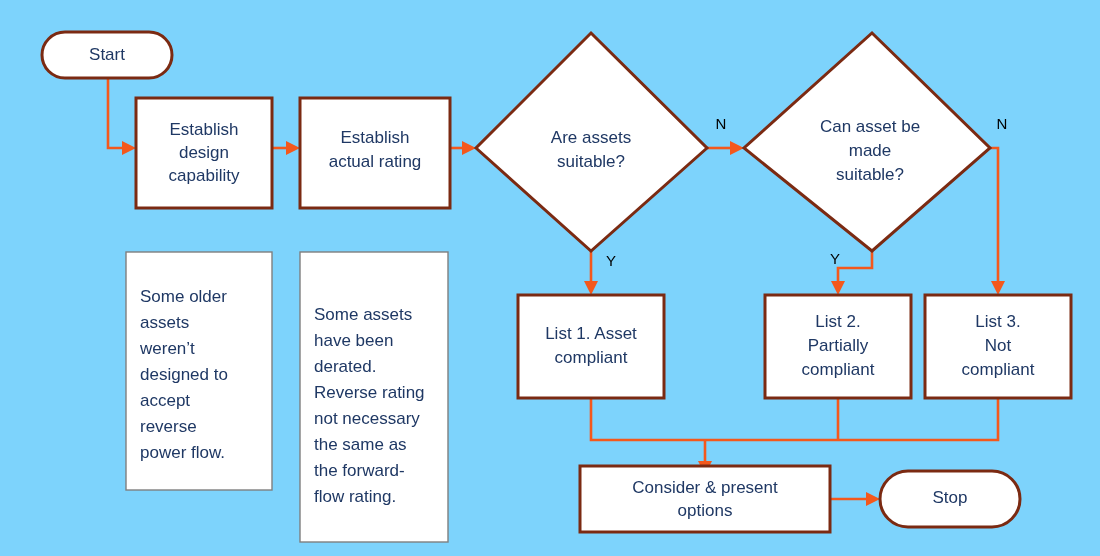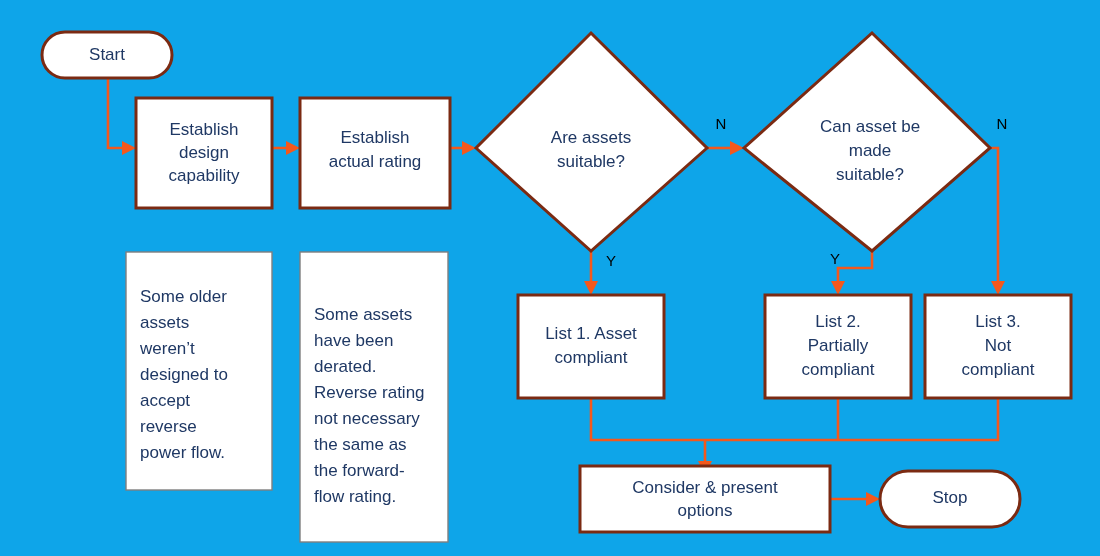--- a/index.html
+++ b/index.html
@@ -10,21 +10,21 @@
   body {
     width: 1100px;
     height: 556px;
     font-family: "Liberation Sans", sans-serif;
     overflow: hidden;
   }
   #flowchart-root {
     position: relative;
     width: 1100px;
     height: 556px;
-    background: #0ea5e9;
+    background: #7dd3fc;
   }
   svg#diagram {
     display: block;
     width: 1100px;
     height: 556px;
   }
   .shape-stroke {
     stroke: #7B2A12;
     stroke-width: 3;
     fill: #ffffff;

